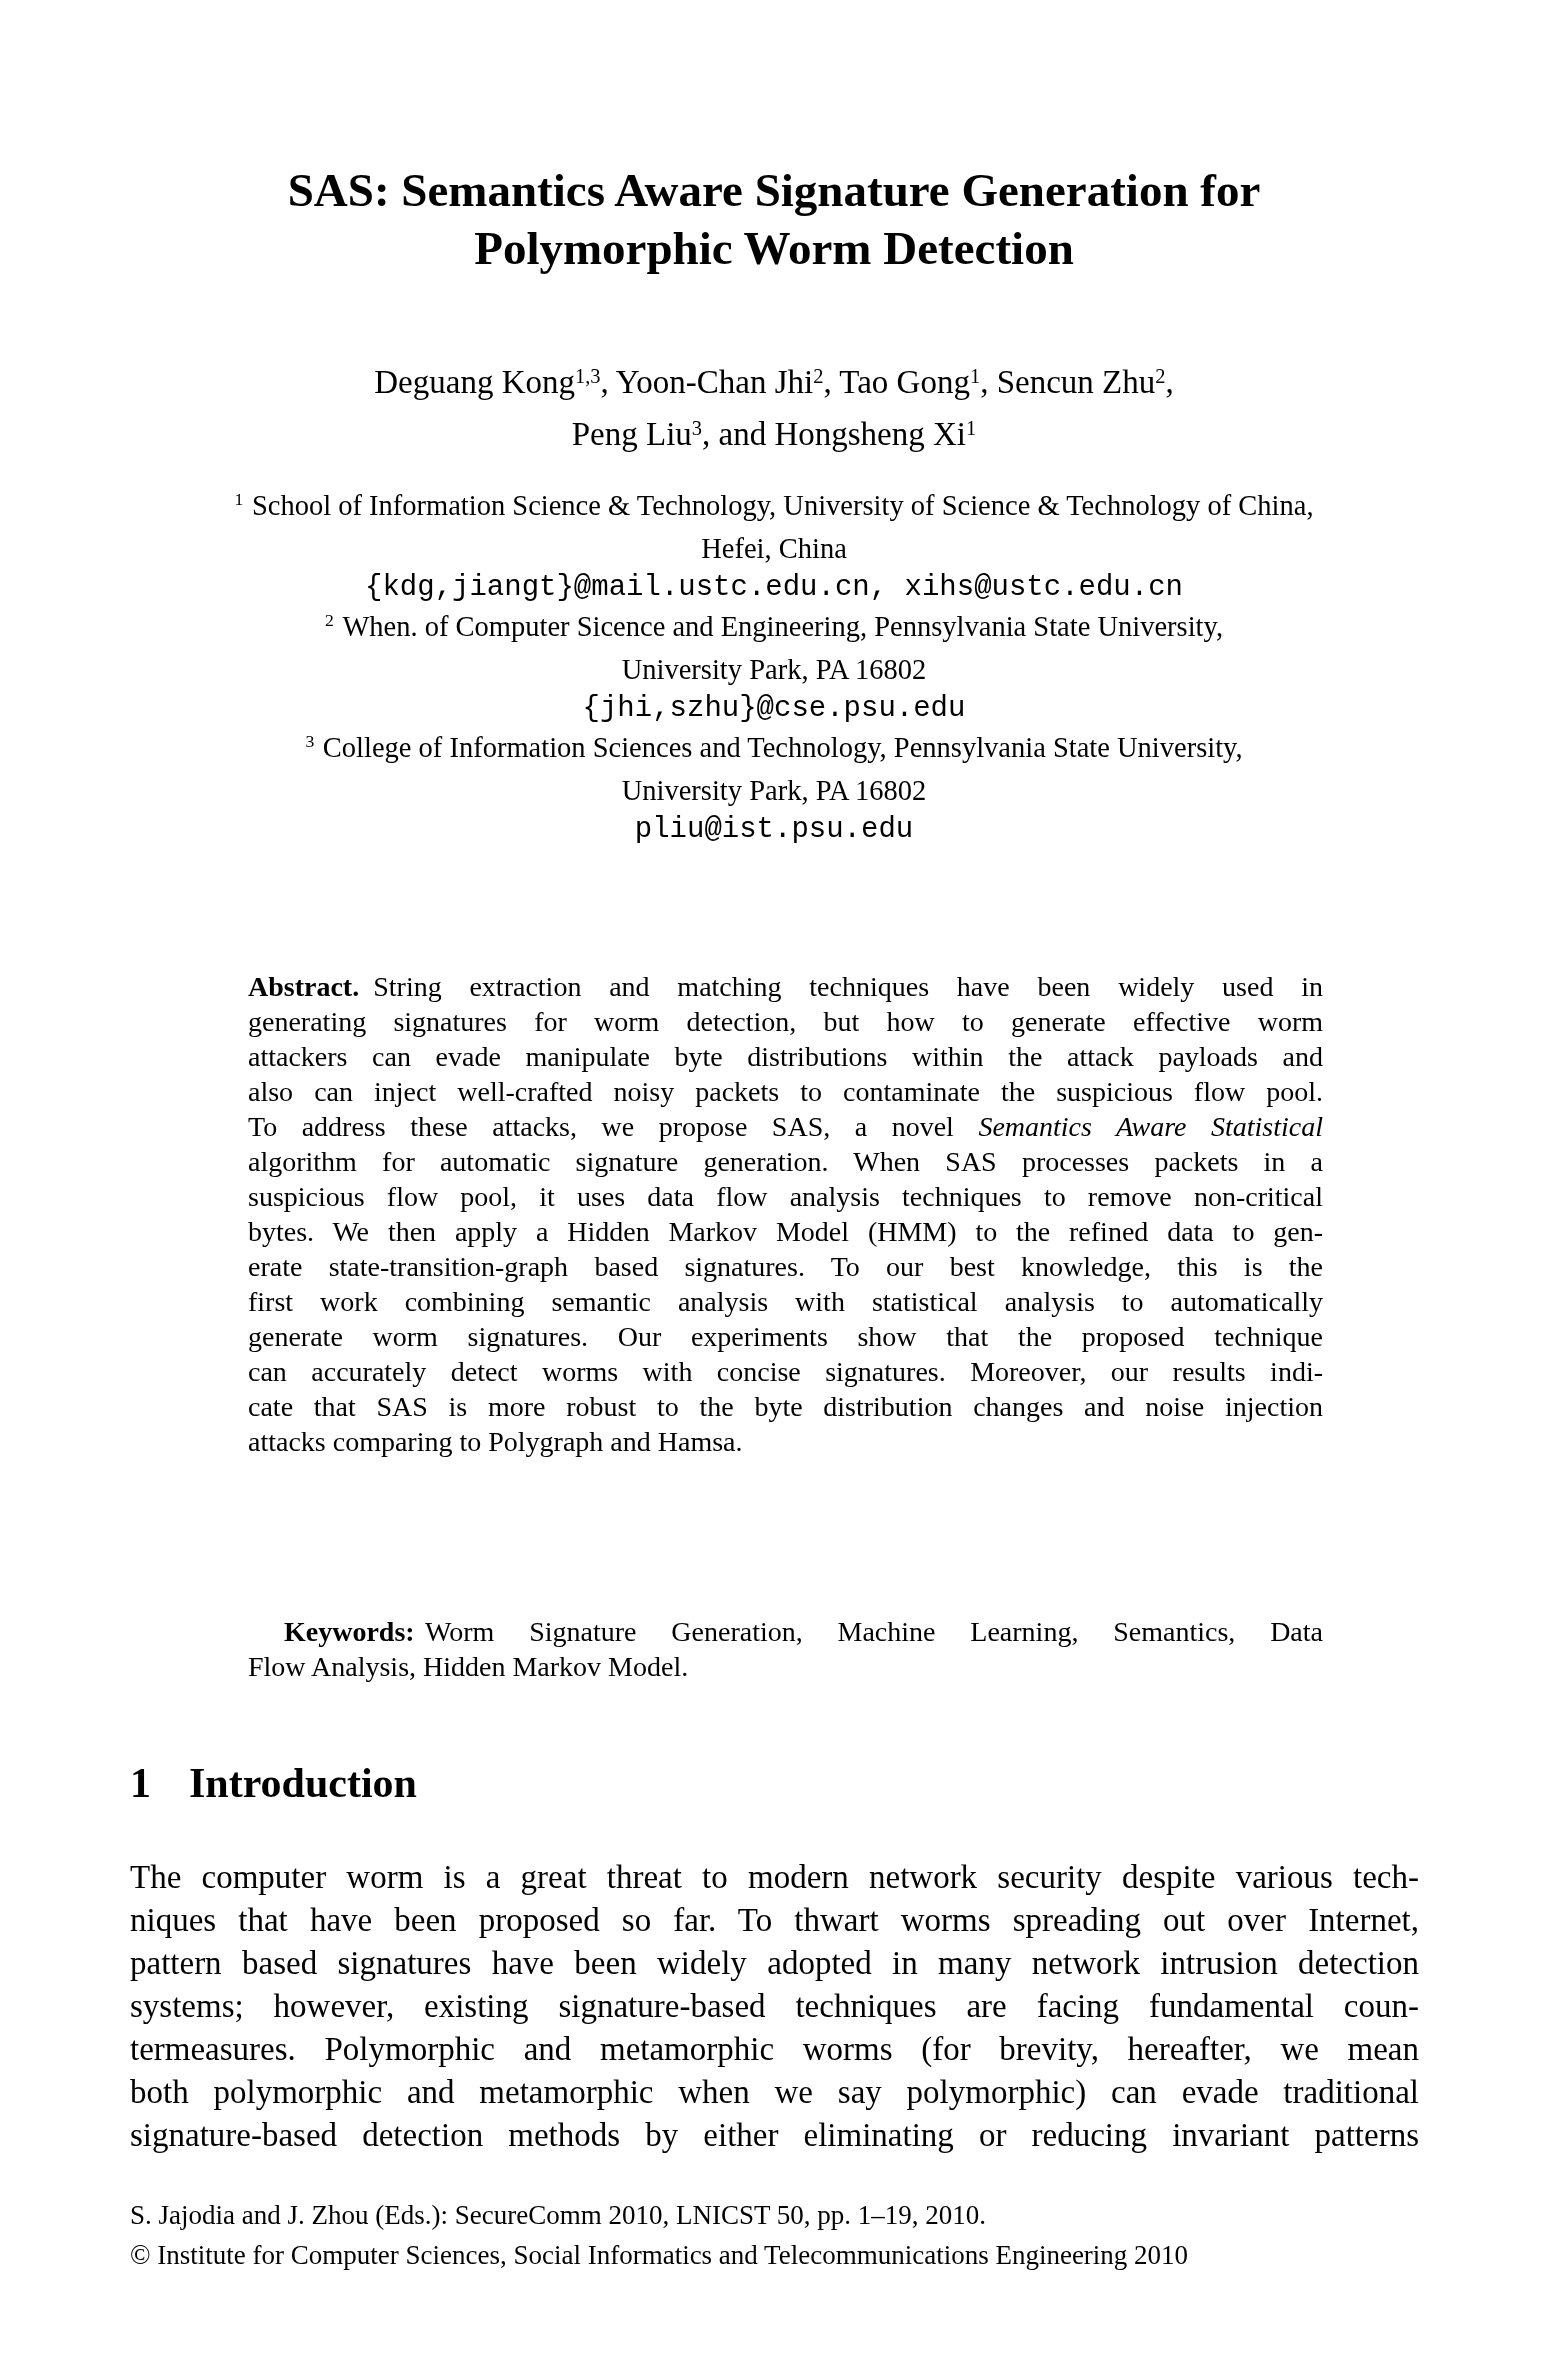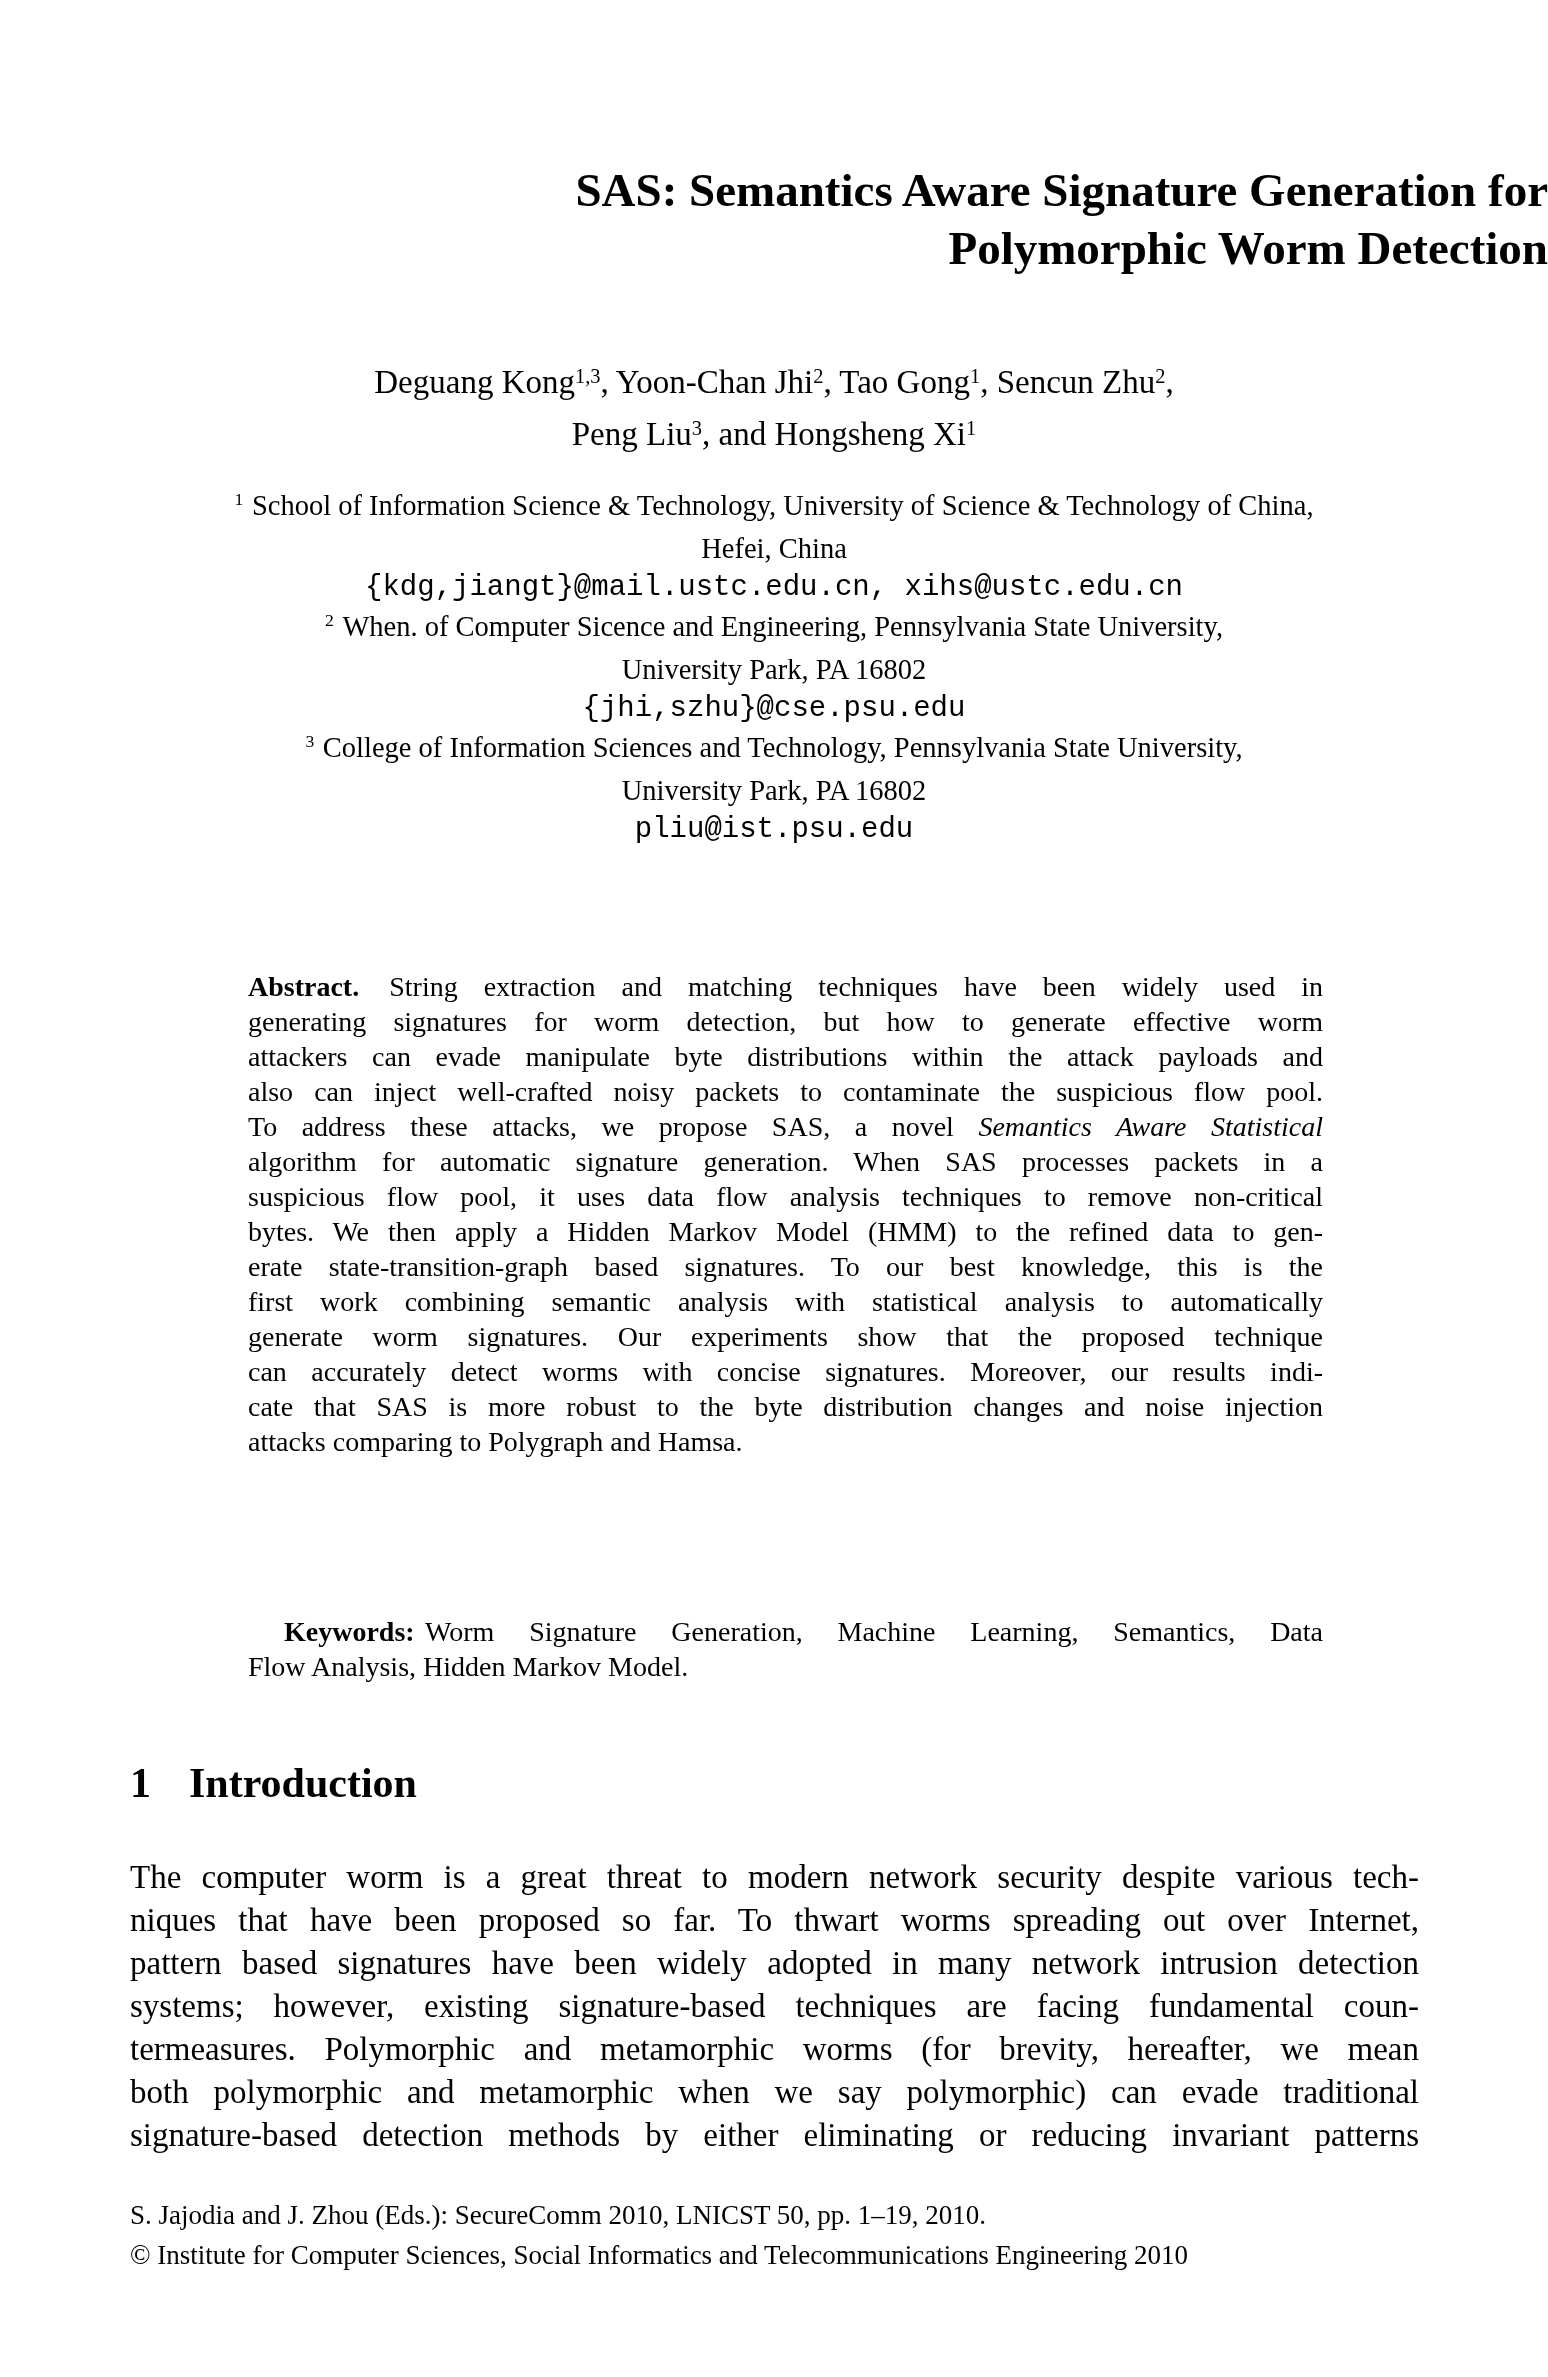--- a/index.html
+++ b/index.html
@@ -10,21 +10,21 @@
     background: #ffffff;
     color: #000000;
     font-family: "Liberation Serif", serif;
     overflow: hidden;
   }
   .title {
     position: absolute;
     left: 0; right: 0;
     top: 161px;
     margin: 0;
-    text-align: right;
+    text-align: center;
     font-size: 47px;
     line-height: 58px;
     font-weight: bold;
   }
   .title span { display: block; }
   .authors {
     position: absolute;
     left: 0; right: 0;
     top: 358px;
     text-align: center;
@@ -68,21 +68,21 @@
     left: 248px;
     width: 1075px;
     top: 1614px;
     font-size: 28px;
     line-height: 35px;
   }
   .jline { text-align: justify; text-align-last: justify; }
   .jlast { text-align: justify; text-align-last: left; }
   .b { font-weight: bold; }
   .i { font-style: italic; }
-  .abstract .label { margin-right: 30px; }
+  .abstract .label { margin-right: 14px; }
   .keywords .label { margin-right: 10.4px; margin-left: 36px; }
   .section {
     position: absolute;
     left: 130px;
     top: 1759px;
     margin: 0;
     font-size: 42px;
     line-height: 48px;
     font-weight: bold;
   }

